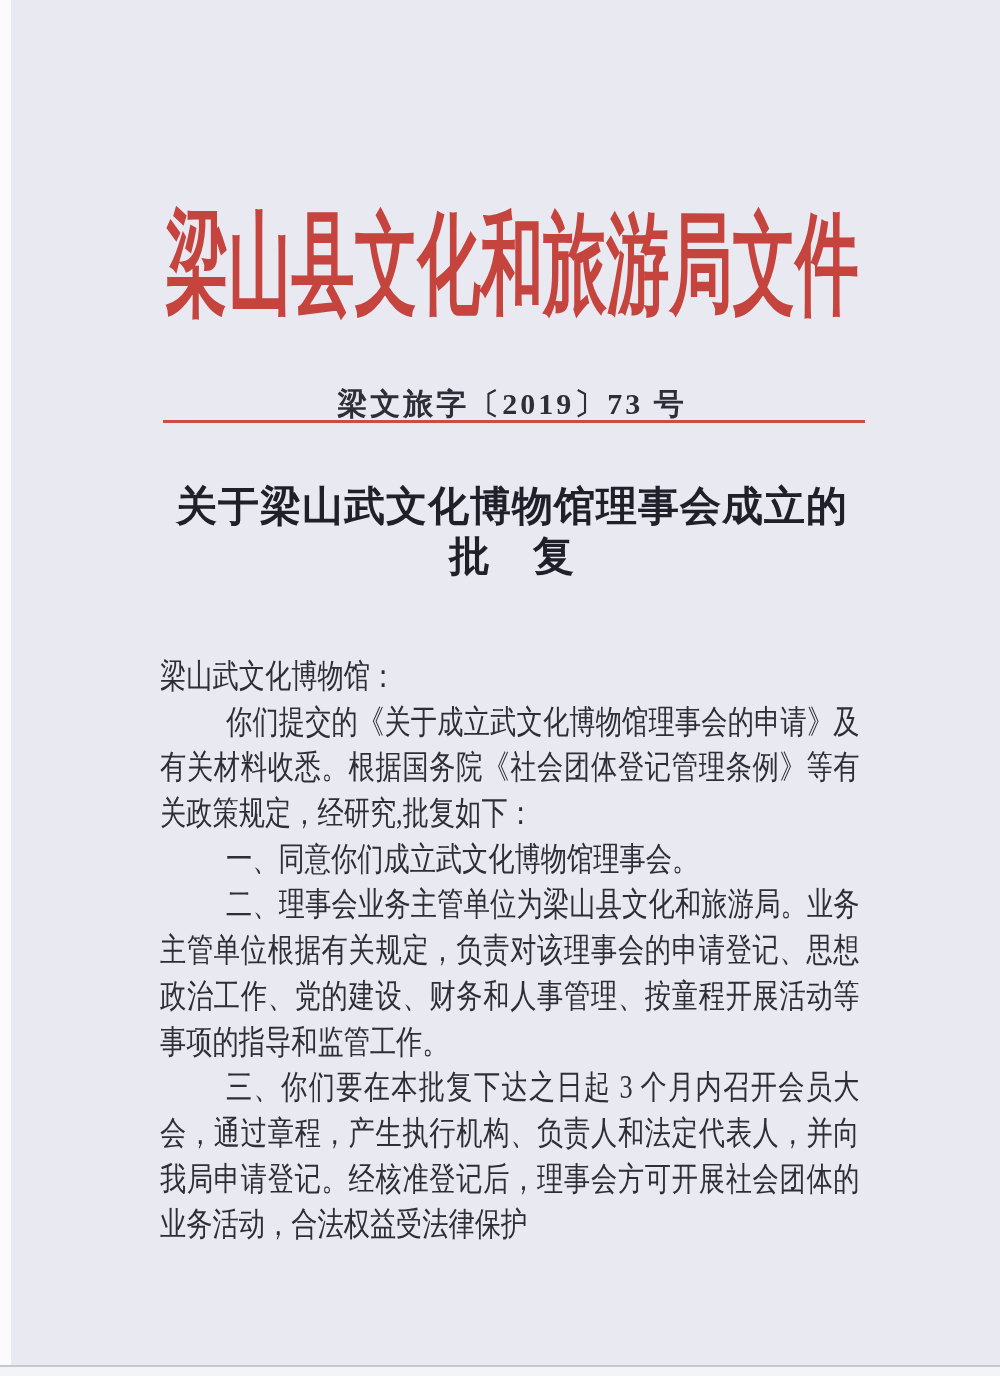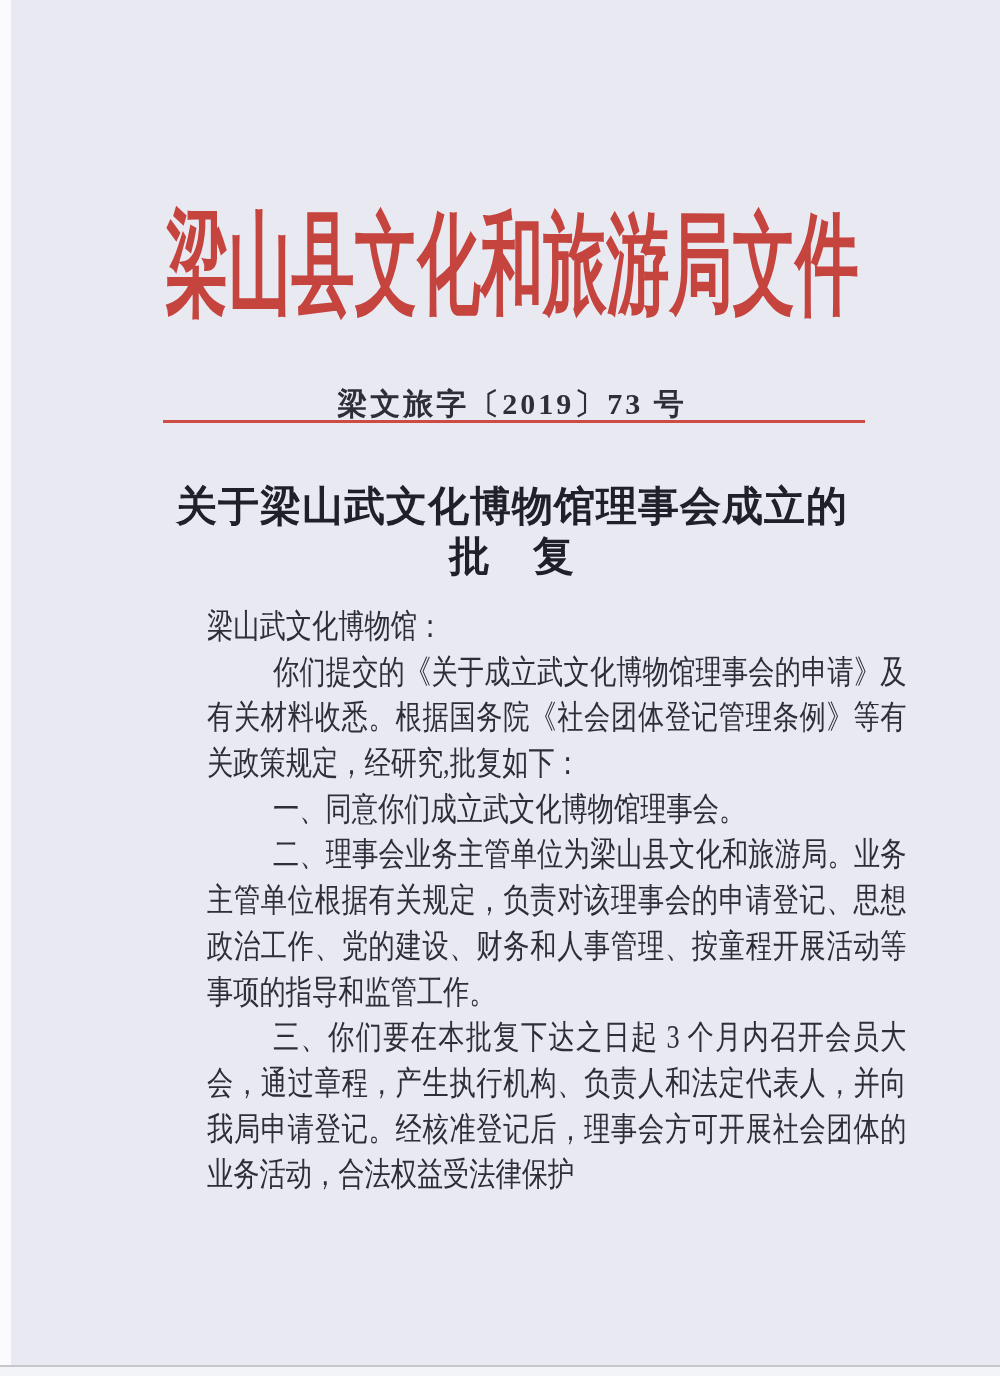--- a/index.html
+++ b/index.html
@@ -68,24 +68,23 @@
     text-align: center;
     font-family: "DejaVu Sans", "Liberation Sans", sans-serif;
     font-size: 41px;
     font-weight: bold;
     line-height: 50px;
     letter-spacing: 1px;
     color: var(--title-ink);
   }
   
   .body-text {
-    position: absolute; left: 160px; top: 604px;
+    position: absolute; left: 160px; top: 654px;
     width: 700px;
     color: var(--ink);
-    margin-left: 47px;
   }
   .line {
     width: 880px;
     height: 45.7px;
     font-size: 33px;
     line-height: 45.7px;
     transform: scaleX(0.795);
     transform-origin: left top;
     text-align: justify;
     text-align-last: left;

